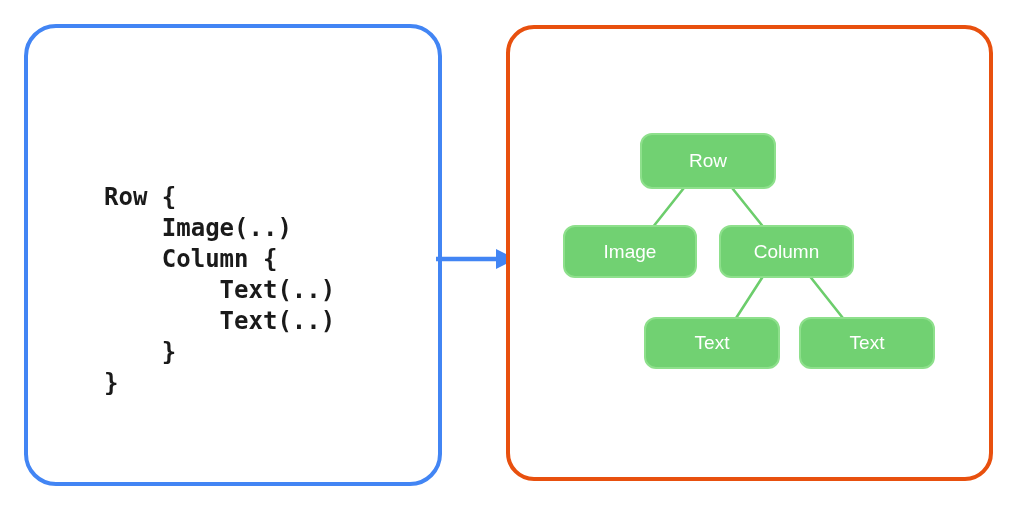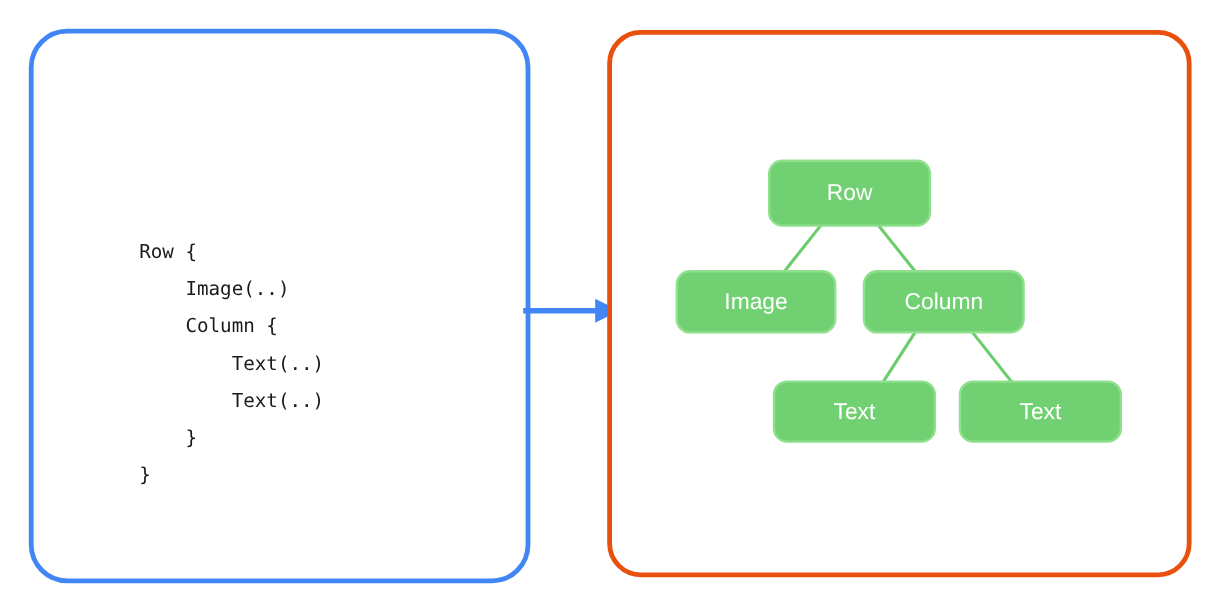--- a/index.html
+++ b/index.html
@@ -46,27 +46,28 @@
     height: 456px;
     border: 4px solid #e8500e;
     border-radius: 28px;
   }
 
   
   #code-block {
     position: absolute;
     left: 76px;
     top: 154px;
-    margin: 12px;
+    margin: 0;
     font-family: "DejaVu Sans Mono", "Liberation Mono", monospace;
-    font-size: 16px;
+    font-size: 24px;
     line-height: 31px;
     color: #1a1a1a;
     white-space: pre;
     letter-spacing: 0px;
+    font-weight: bold;
   }
 
   
   #arrow-svg {
     position: absolute;
     left: 430px;
     top: 236px;
     width: 90px;
     height: 48px;
   }

